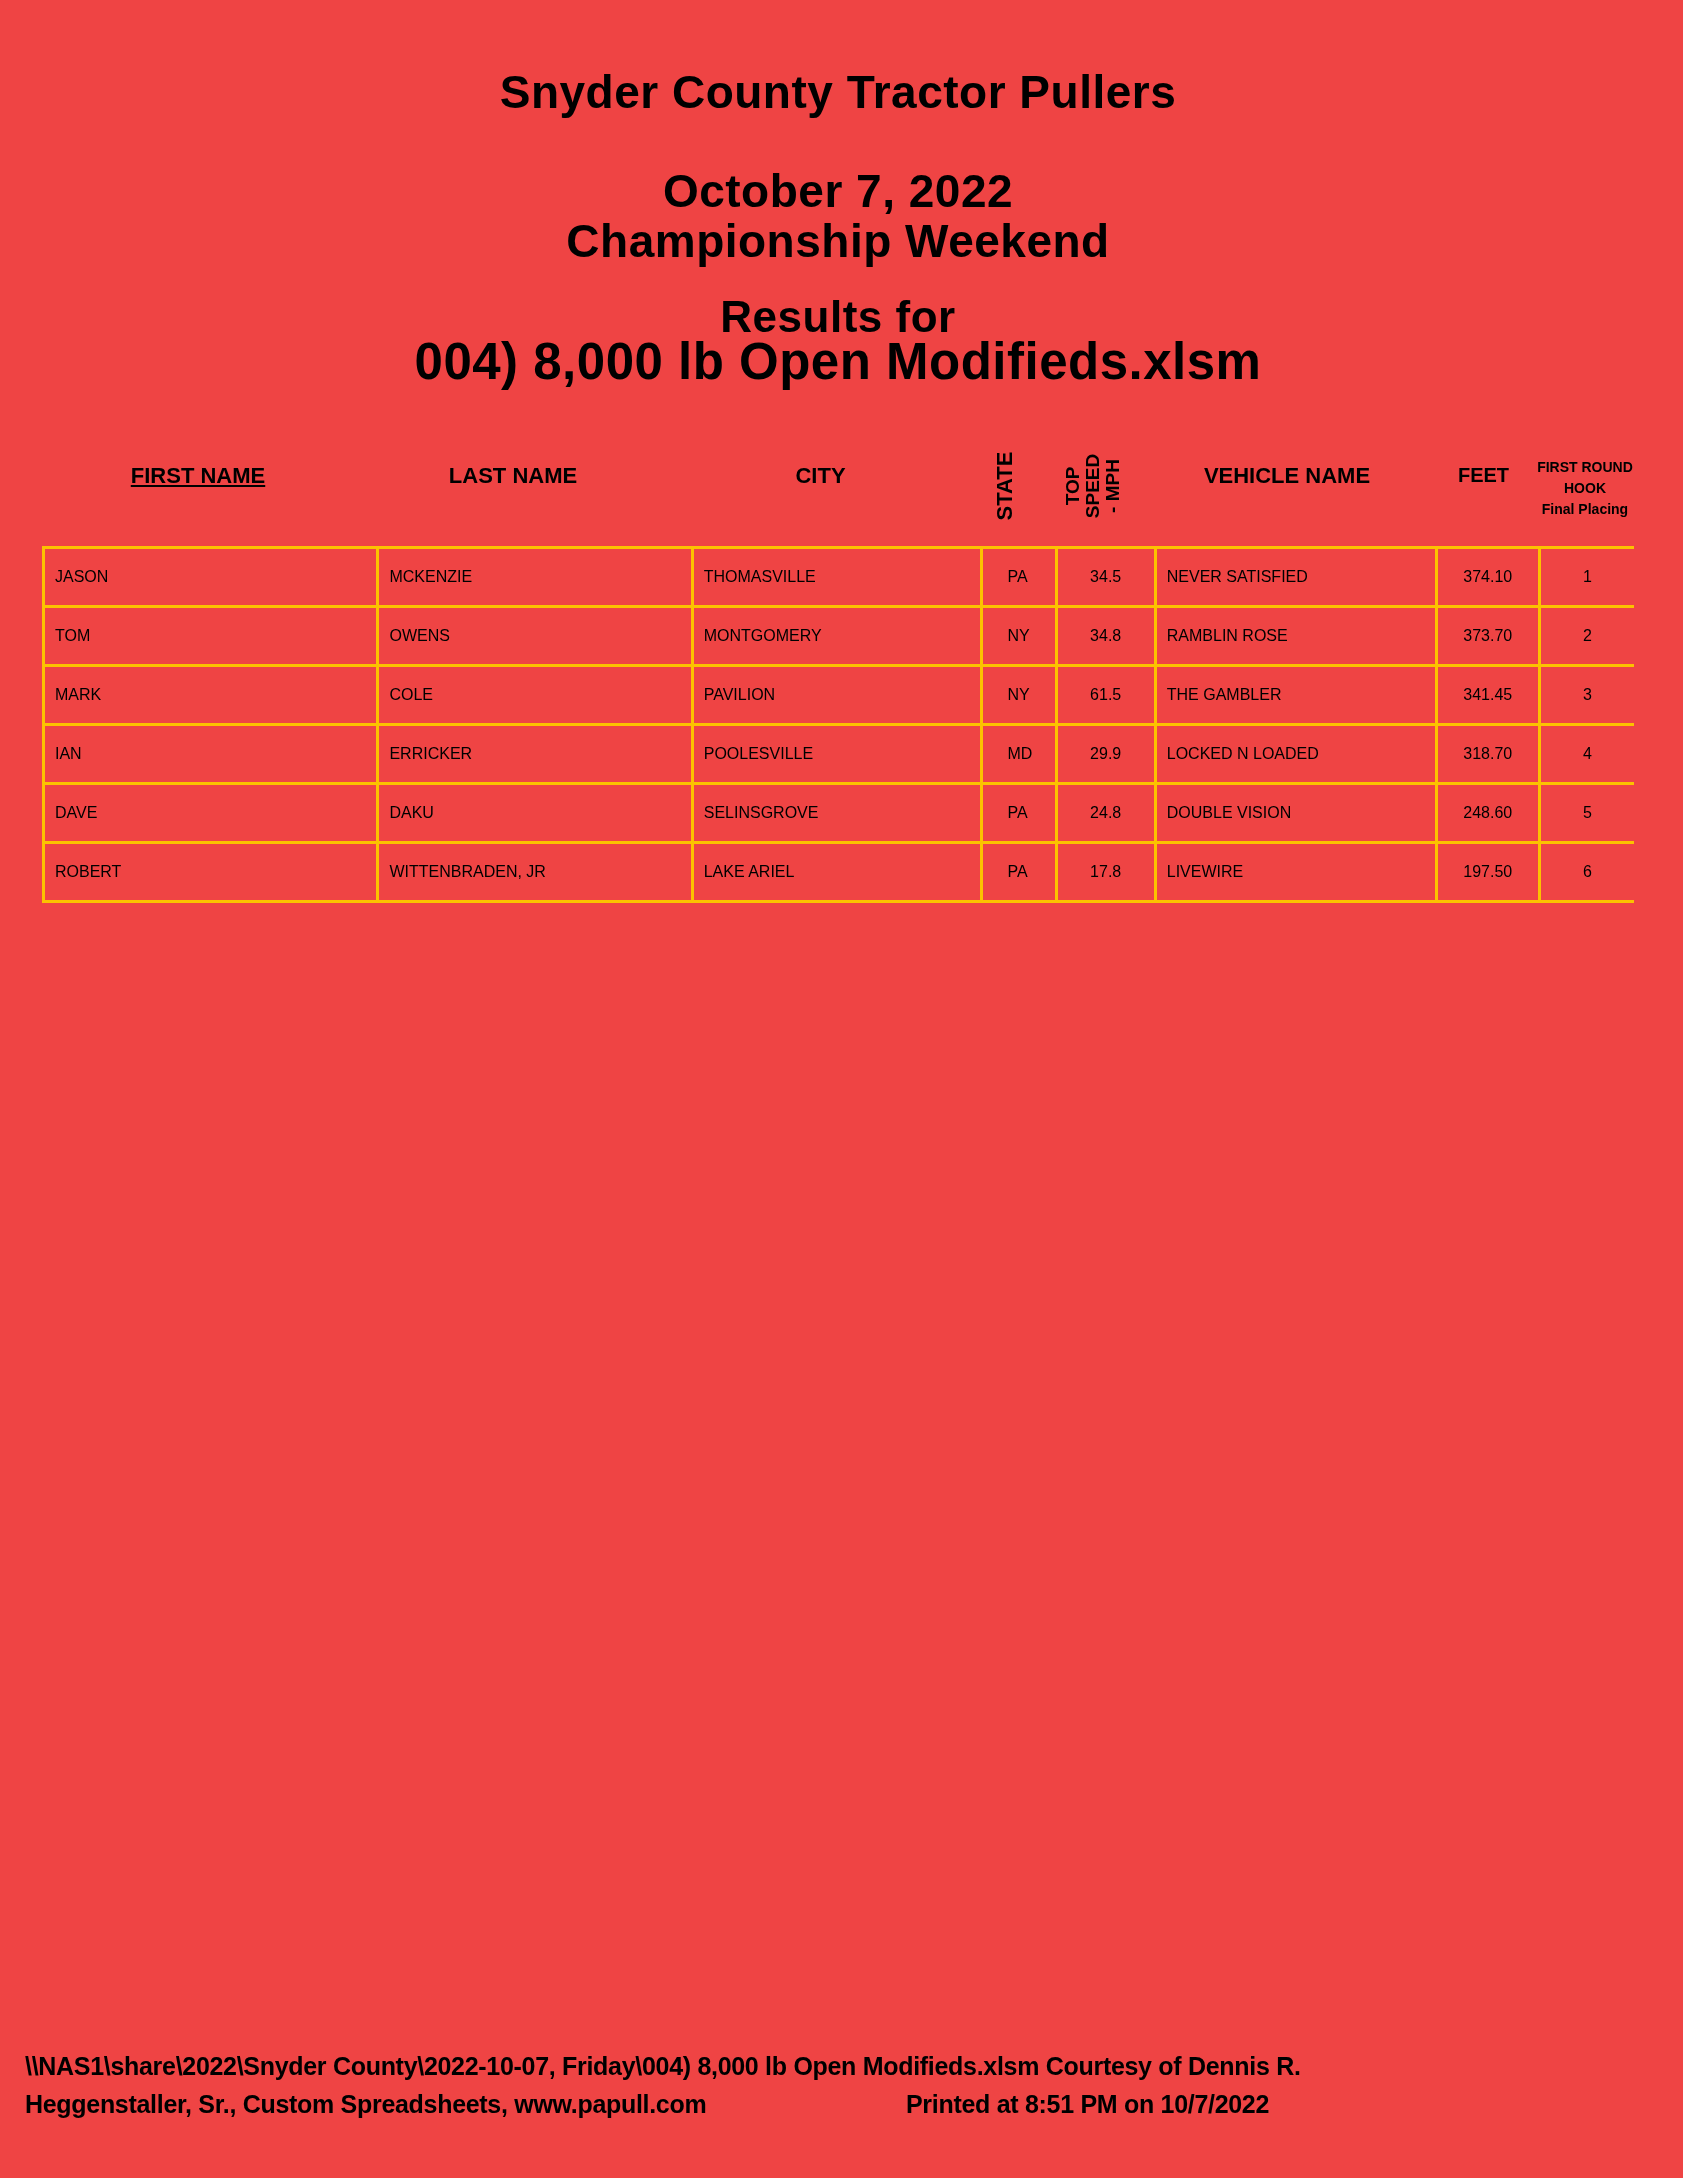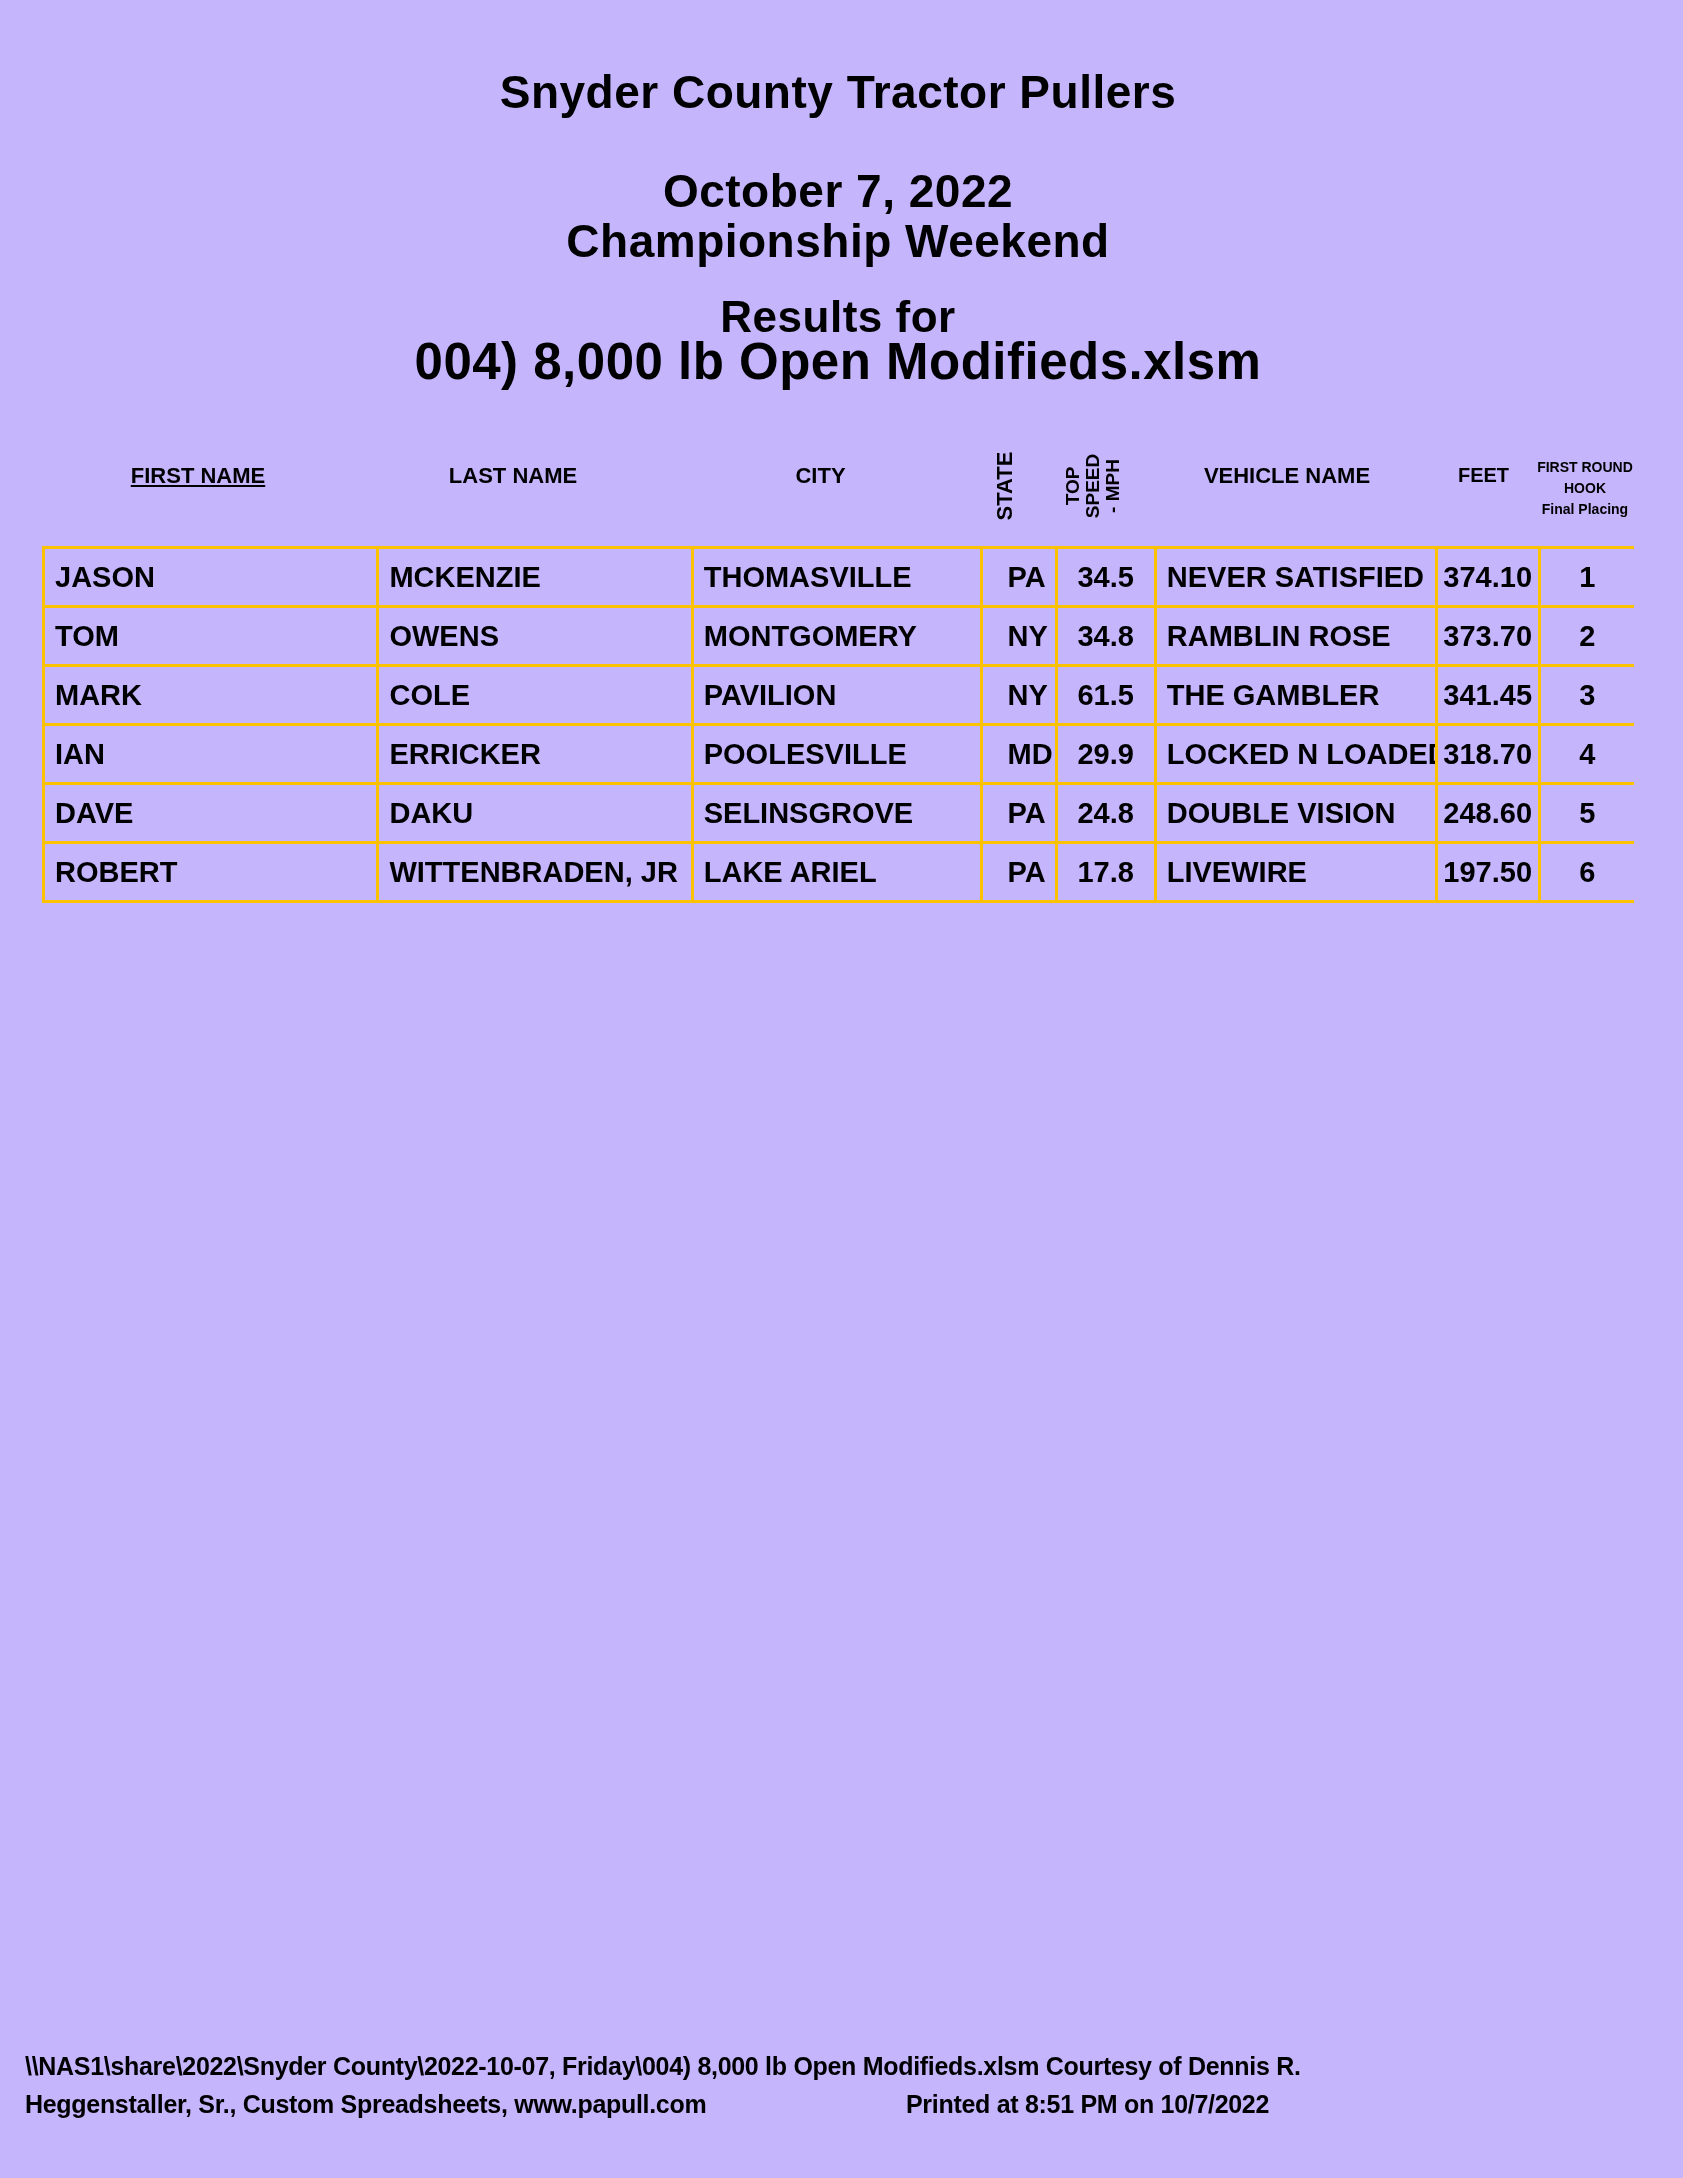--- a/index.html
+++ b/index.html
@@ -4,21 +4,21 @@
 <style>
   :root{
     --gold:#FCC200;
     --ink:#000000;
   }
   html,body{margin:0;padding:0;background:#888;}
   #page{
     position:relative;
     width:1683px;height:2178px;
     margin:0 auto;
-    background:#c4b5fd;
+    background:#ef4444;
     font-family:"Liberation Sans","DejaVu Sans",sans-serif;
     color:var(--ink);
     overflow:hidden;
   }
   .title{
     position:absolute;left:42px;width:1592px;
     text-align:center;font-weight:bold;line-height:1;
     letter-spacing:0.5px;white-space:nowrap;
   }
   .t-org{top:69px;font-size:46px;}
@@ -63,21 +63,21 @@
     border-top:3px solid var(--gold);
   }
   .trow{
     display:flex;height:59px;box-sizing:border-box;
     border-bottom:3px solid var(--gold);
   }
   .c{
     box-sizing:border-box;height:100%;
     border-left:3px solid var(--gold);
     display:flex;align-items:center;
-    font-weight:bold;font-size:29px;
+    font-weight:normal;font-size:16px;
     white-space:nowrap;overflow:hidden;
   }
   .c-first{width:312px;padding-left:10px;}
   .c-last{width:320px;padding-left:10px;margin-left:28px;}
   .c-city{width:295px;padding-left:10px;}
   .c-state{width:75px;padding-left:24px;}
   .c-speed{width:101px;justify-content:center;}
   .c-vehicle{width:286px;padding-left:10px;}
   .c-feet{width:105px;justify-content:center;}
   .c-place{width:98px;justify-content:center;}

